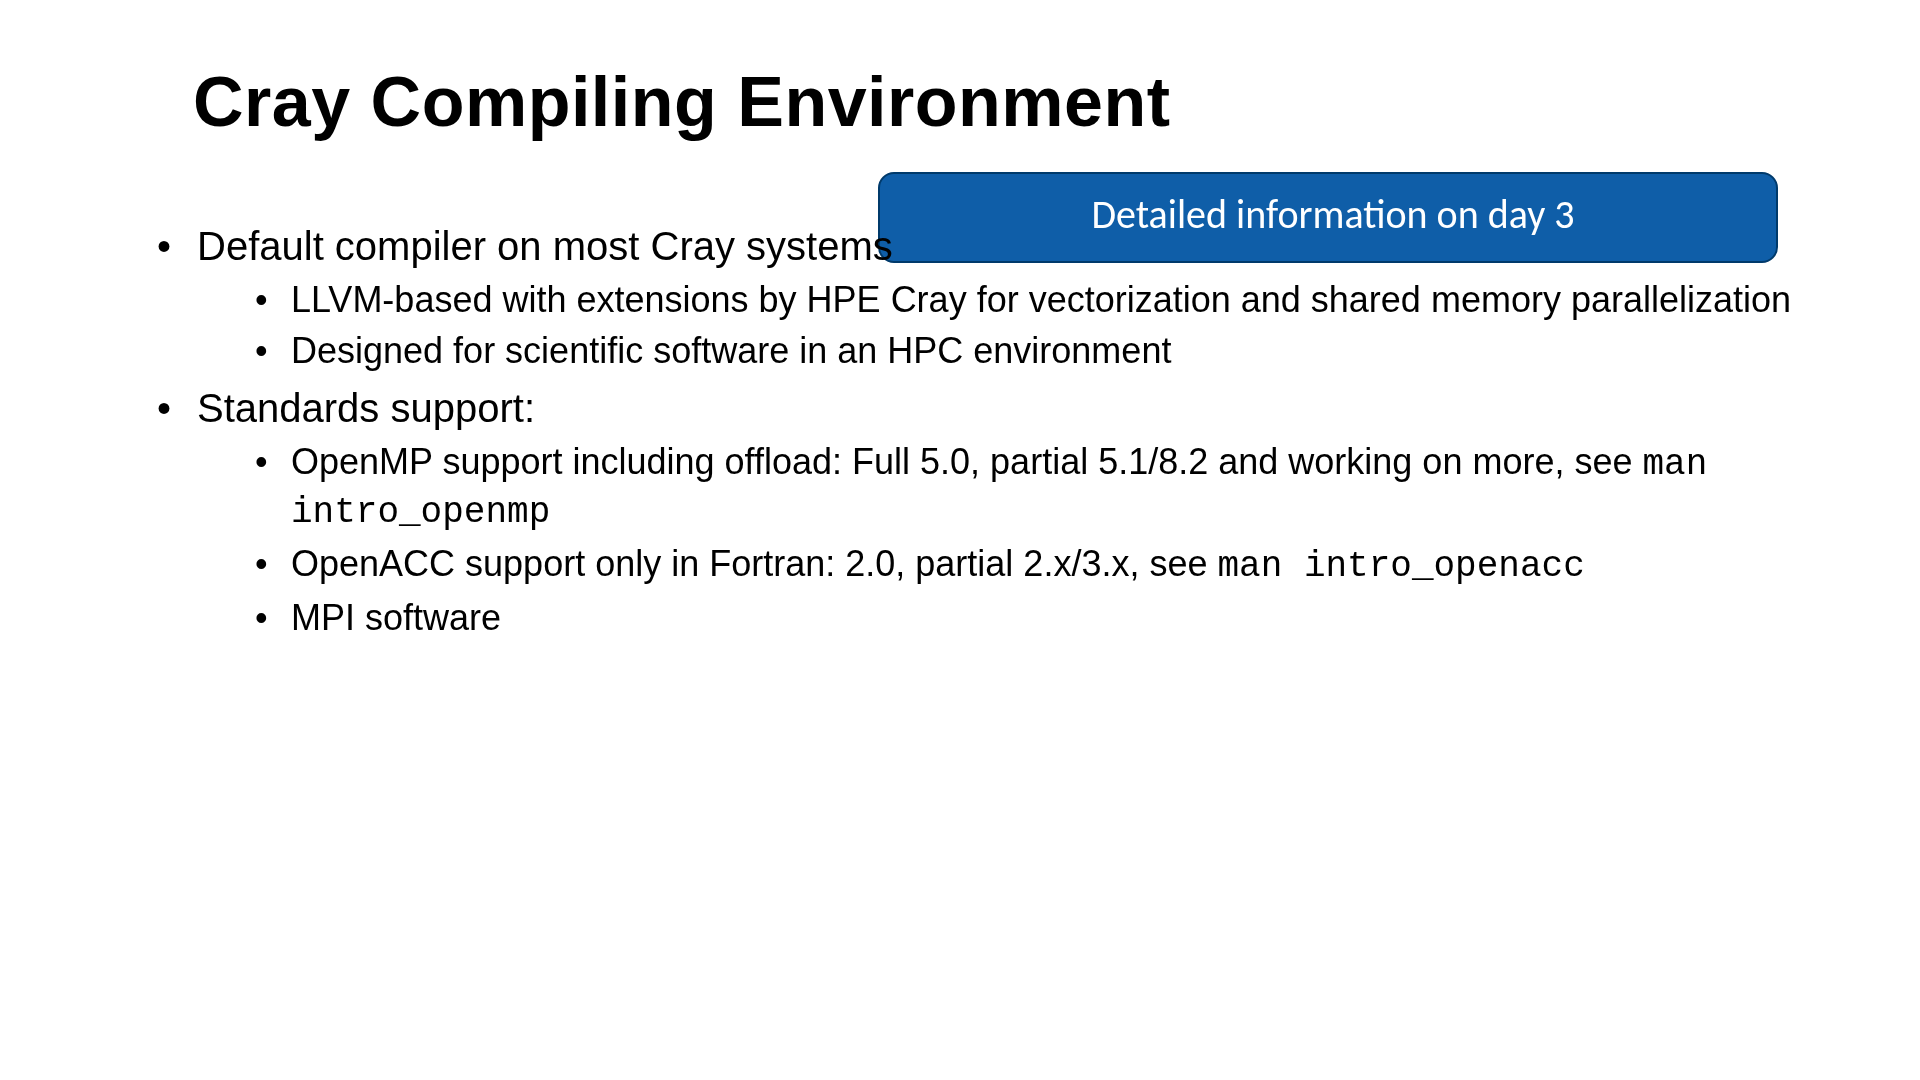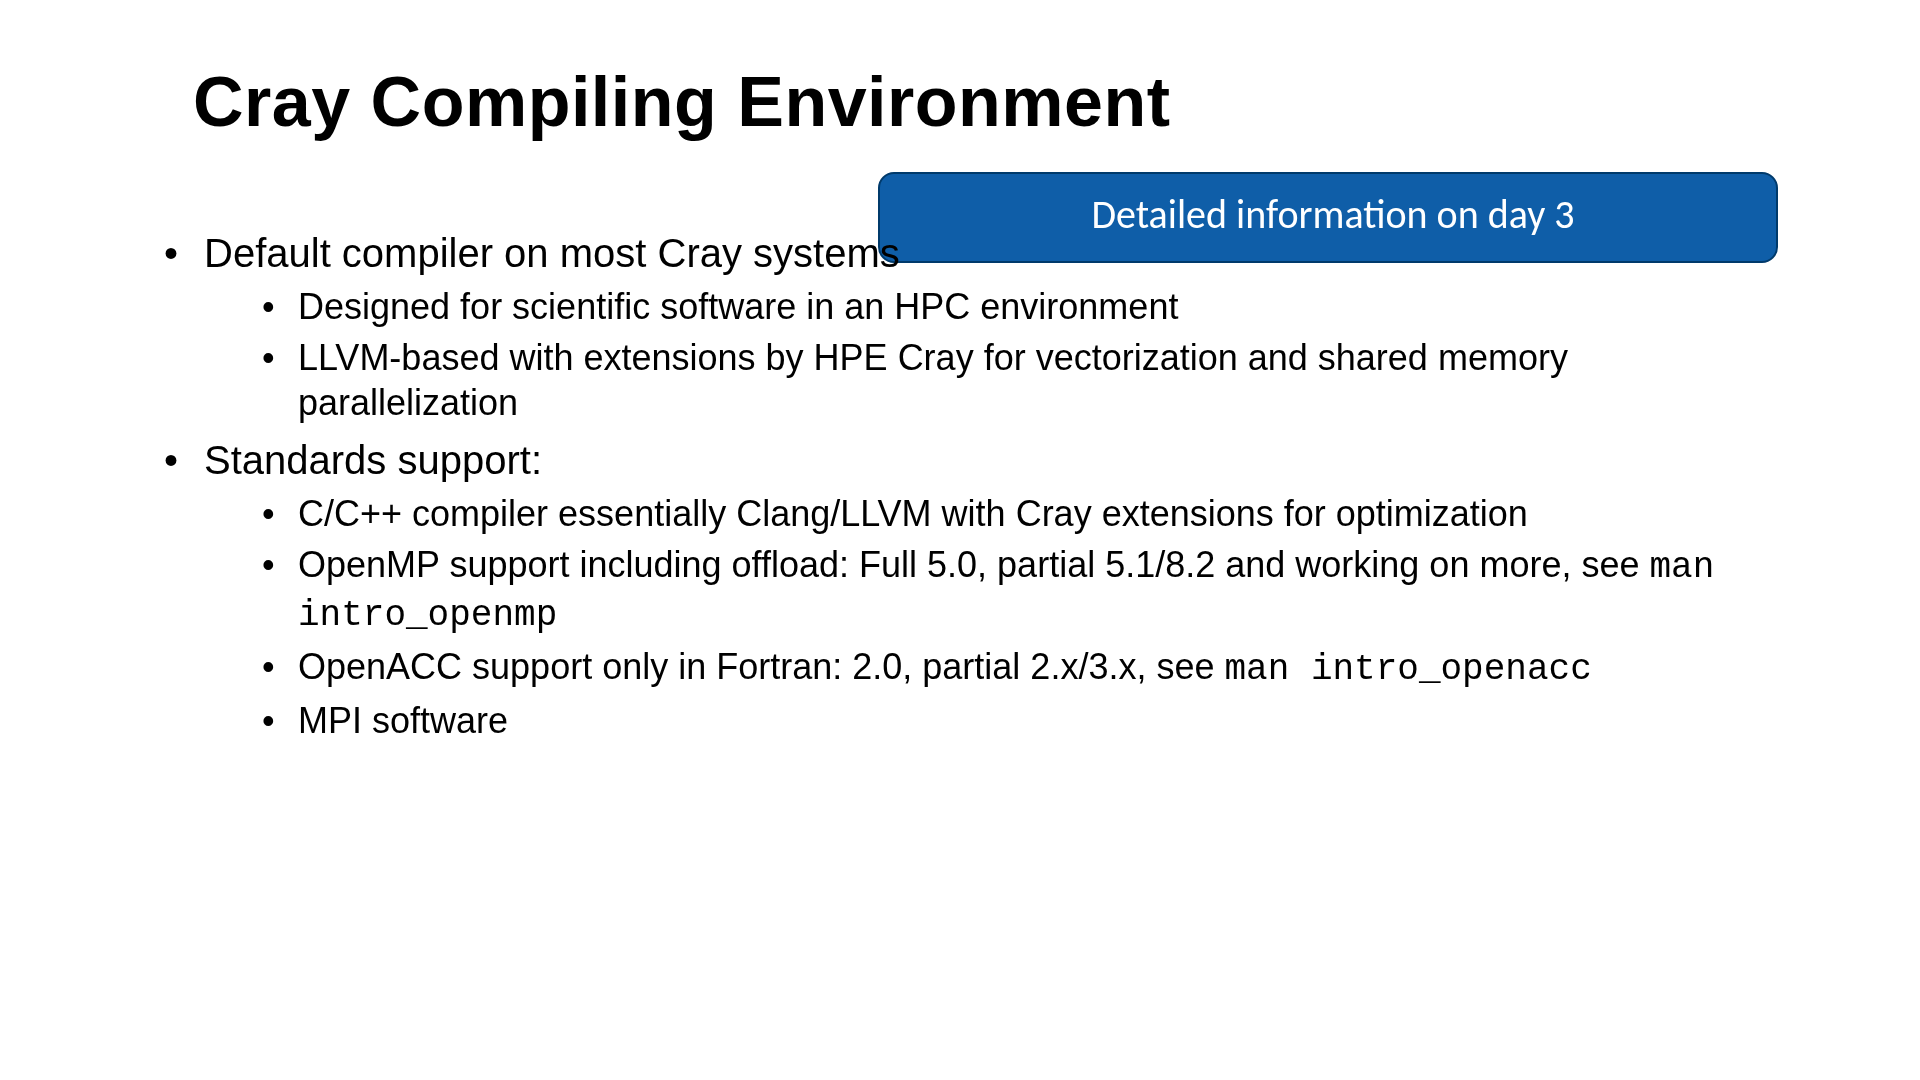--- a/index.html
+++ b/index.html
@@ -59,21 +59,21 @@
   .body {
     position: absolute;
     left: 150px;
     top: 220px;
     width: 1650px;
     font-size: 40px;
     line-height: 1.25;
   }
   ul.lvl1 {
     list-style: none;
-    margin: 8px;
+    margin: 1px;
     padding: 0;
   }
   ul.lvl1 > li {
     position: relative;
     padding-left: 46px;
     margin-bottom: 8px;
   }
   ul.lvl1 > li::before {
     content: "•";
     position: absolute;
@@ -113,28 +113,27 @@
   <div class="title">Cray Compiling Environment</div>
 
 
   <div class="callout">Detailed information on day 3</div>
 
   <div class="body">
     <ul class="lvl1">
       <li>
         <span>Default compiler on most Cray systems</span>
         <ul class="lvl2">
+          <li><span>LLVM-based with extensions by HPE Cray for vectorization and shared memory parallelization</span></li>
           <li><span>Designed for scientific software in an HPC environment</span></li>
-          <li><span>LLVM-based with extensions by HPE Cray for vectorization and shared memory parallelization</span></li>
         </ul>
       </li>
       <li>
         <span>Standards support:</span>
         <ul class="lvl2">
-          <li><span>C/C++ compiler essentially Clang/LLVM with Cray extensions for optimization</span></li>
           <li><span>OpenMP support including offload: Full 5.0, partial 5.1/8.2 and working on more, see </span><span class="code">man intro_openmp</span></li>
           <li><span>OpenACC support only in Fortran: 2.0, partial 2.x/3.x, see </span><span class="code">man intro_openacc</span></li>
           <li><span>MPI software</span></li>
         </ul>
       </li>
     </ul>
   </div>
 
 </div>
 

